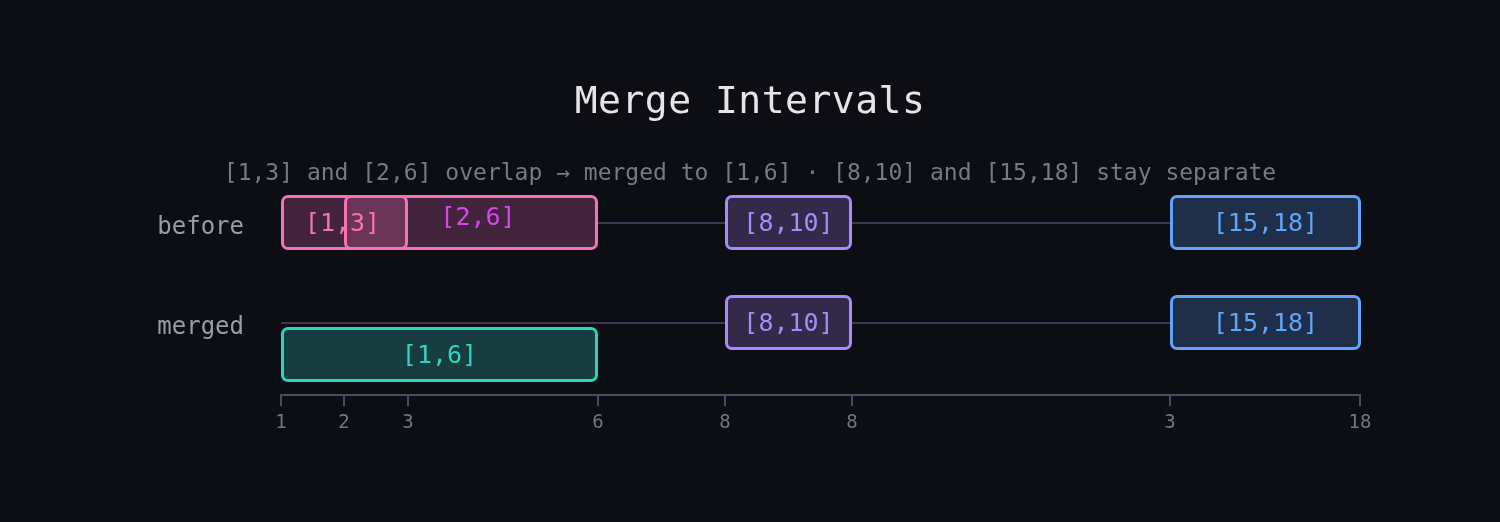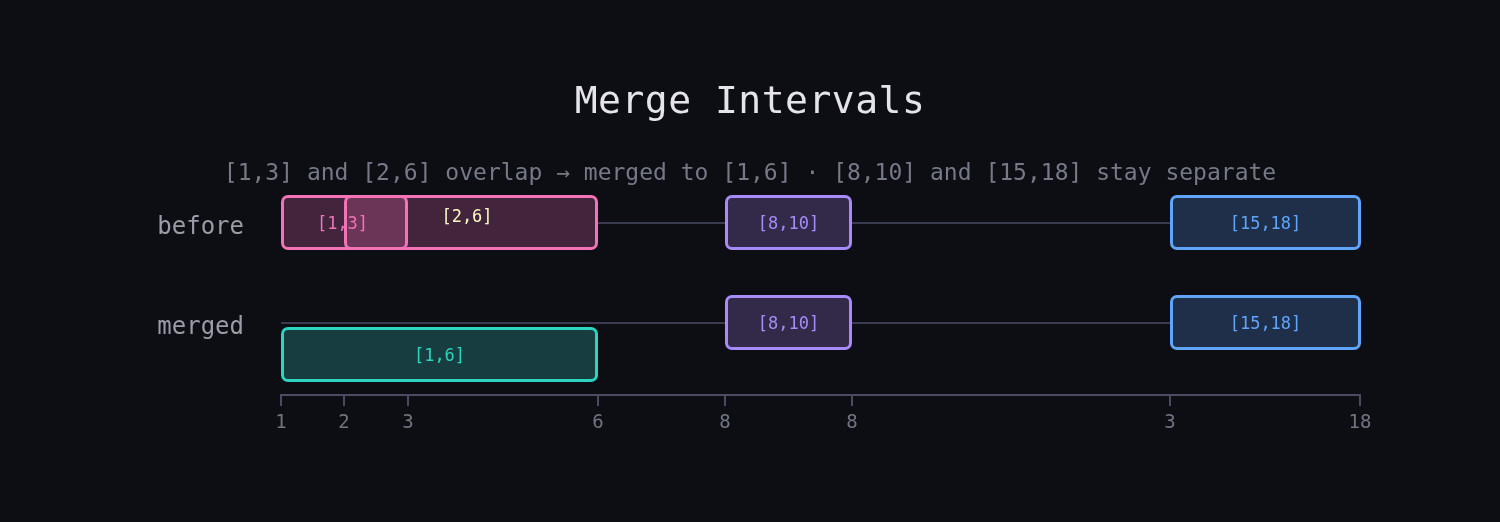--- a/index.html
+++ b/index.html
@@ -24,21 +24,21 @@
       text-align: right; width: 120px; left: 124px;
     }
     .track {
       position: absolute; left: 281px; width: 1079px; height: 2px;
       background: #3a3a50;
     }
     .bar {
       position: absolute; box-sizing: border-box;
       border: 3px solid; border-radius: 7px;
       display: flex; align-items: center; justify-content: center;
-      font-size: 17px;
+      font-size: 25px;
       text-align: center;
     }
     .bar span { position: relative; }
     .axis-line {
       position: absolute; left: 281px; width: 1080px; top: 394px; height: 2px;
       background: #4a4a62;
     }
     .tick {
       position: absolute; top: 394px; width: 2px; height: 12px; background: #4a4a62;
     }
@@ -56,21 +56,21 @@
 <div class="row-label" style="top:212px;">before</div>
 <div class="track" style="top:222px;"></div>
 
 <div class="bar" style="left:281px; width:317px; top:195px; height:55px; border-color:#f472b6; background:#42243c; color:#f472b6; justify-content:flex-start;">
 </div>
 <div class="bar" style="left:344px; width:64px; top:195px; height:55px; border-color:#f472b6; background:#6b3558;">
 </div>
 <div class="bar" style="left:281px; width:127px; top:195px; height:55px; border-color:transparent; background:transparent; color:#f472b6;">
   <span style="left:-2px;">[1,3]</span>
 </div>
-<div class="bar" style="left:340px; width:254px; top:195px; height:42px; border-color:transparent; background:transparent; color:#fef9c3;">
+<div class="bar" style="left:351px; width:254px; top:195px; height:42px; border-color:transparent; background:transparent; color:#d946ef;">
   <span>[2,6]</span>
 </div>
 <div class="bar" style="left:725px; width:127px; top:195px; height:55px; border-color:#a78bfa; background:#332a4a; color:#a78bfa;">
   <span>[8,10]</span>
 </div>
 <div class="bar" style="left:1170px; width:191px; top:195px; height:55px; border-color:#60a5fa; background:#1f2f4a; color:#60a5fa;">
   <span>[15,18]</span>
 </div>
 
 <div class="row-label" style="top:312px;">merged</div>

